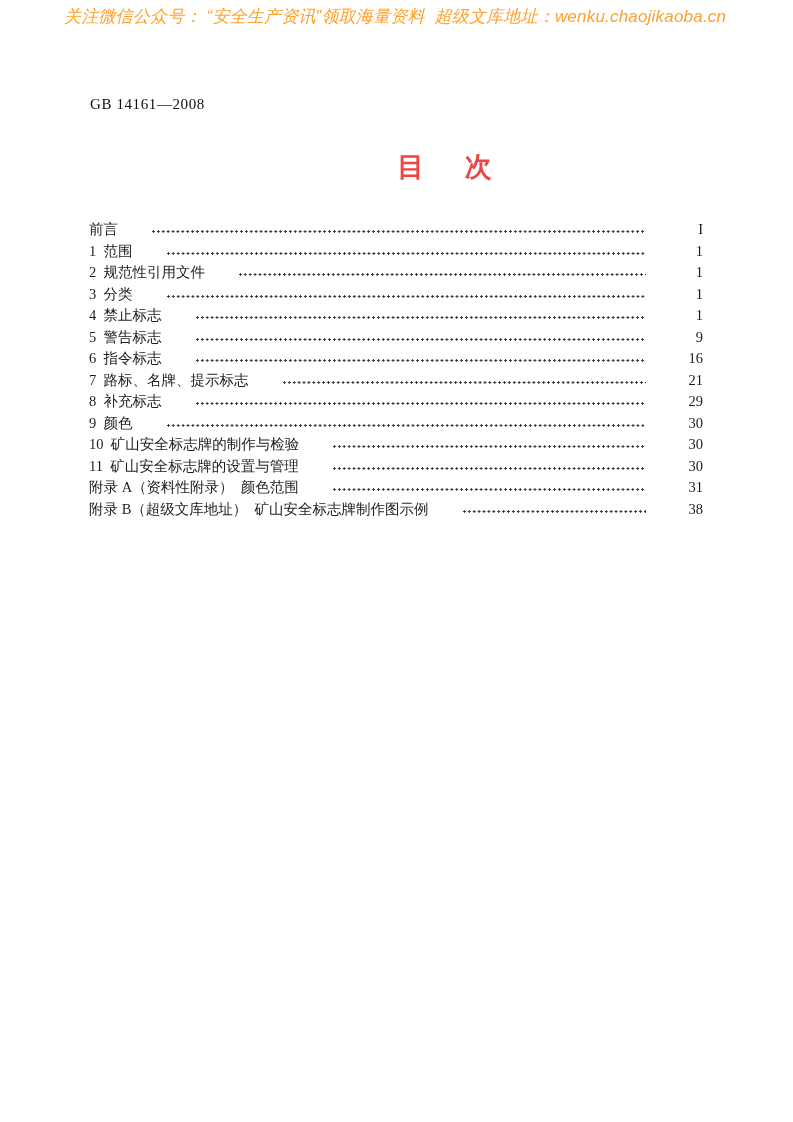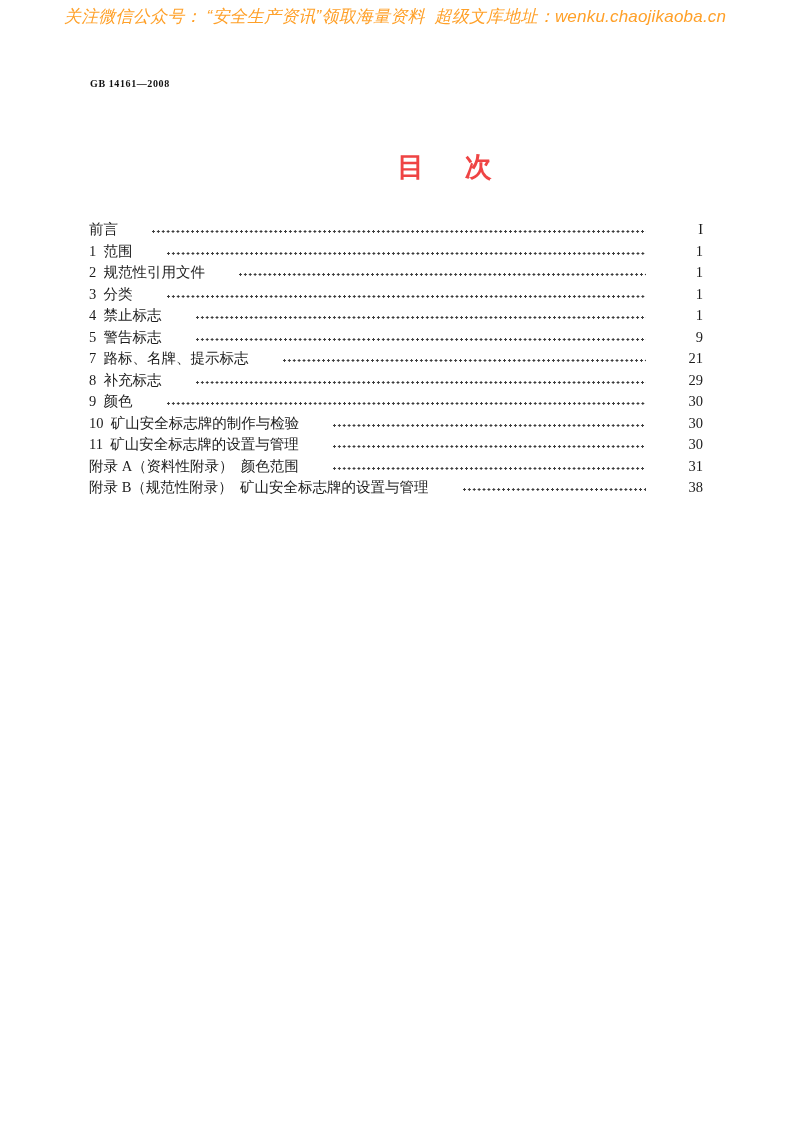--- a/index.html
+++ b/index.html
@@ -20,24 +20,24 @@
     top: 6px;
     left: 64px;
     font-family: "Liberation Sans", "DejaVu Sans", sans-serif;
     font-size: 17px;
     line-height: 22px;
     white-space: pre;
     letter-spacing: 0.2px;
   }
   .doc-code {
     position: absolute;
-    top: 78px;
+    top: 96px;
     left: 90px;
-    font-size: 10px;
-    font-weight: bold;
+    font-size: 15px;
+    font-weight: normal;
     letter-spacing: 0.6px;
     color: #111;
   }
   .page-title {
     position: absolute;
     top: 149px;
     left: 0;
     width: 100%;
     text-align: center;
     font-size: 27px;
@@ -114,20 +114,25 @@
     <span class="toc-label">4  禁止标志</span>
     <span class="dot-leader"></span>
     <span class="toc-page">1</span>
   </div>
   <div class="toc-row">
     <span class="toc-label">5  警告标志</span>
     <span class="dot-leader"></span>
     <span class="toc-page">9</span>
   </div>
   <div class="toc-row">
+    <span class="toc-label">6  指令标志</span>
+    <span class="dot-leader"></span>
+    <span class="toc-page">16</span>
+  </div>
+  <div class="toc-row">
     <span class="toc-label">7  路标、名牌、提示标志</span>
     <span class="dot-leader"></span>
     <span class="toc-page">21</span>
   </div>
   <div class="toc-row">
     <span class="toc-label">8  补充标志</span>
     <span class="dot-leader"></span>
     <span class="toc-page">29</span>
   </div>
   <div class="toc-row">
@@ -144,17 +149,17 @@
     <span class="toc-label">11  矿山安全标志牌的设置与管理</span>
     <span class="dot-leader"></span>
     <span class="toc-page">30</span>
   </div>
   <div class="toc-row">
     <span class="toc-label">附录 A（资料性附录）  颜色范围</span>
     <span class="dot-leader"></span>
     <span class="toc-page">31</span>
   </div>
   <div class="toc-row">
-    <span class="toc-label">附录 B（规范性附录）  矿山安全标志牌的设置与管理</span>
+    <span class="toc-label">附录 B（超级文库地址）  矿山安全标志牌制作图示例</span>
     <span class="dot-leader"></span>
     <span class="toc-page">38</span>
   </div>
 </div>
 
 </body></html>

